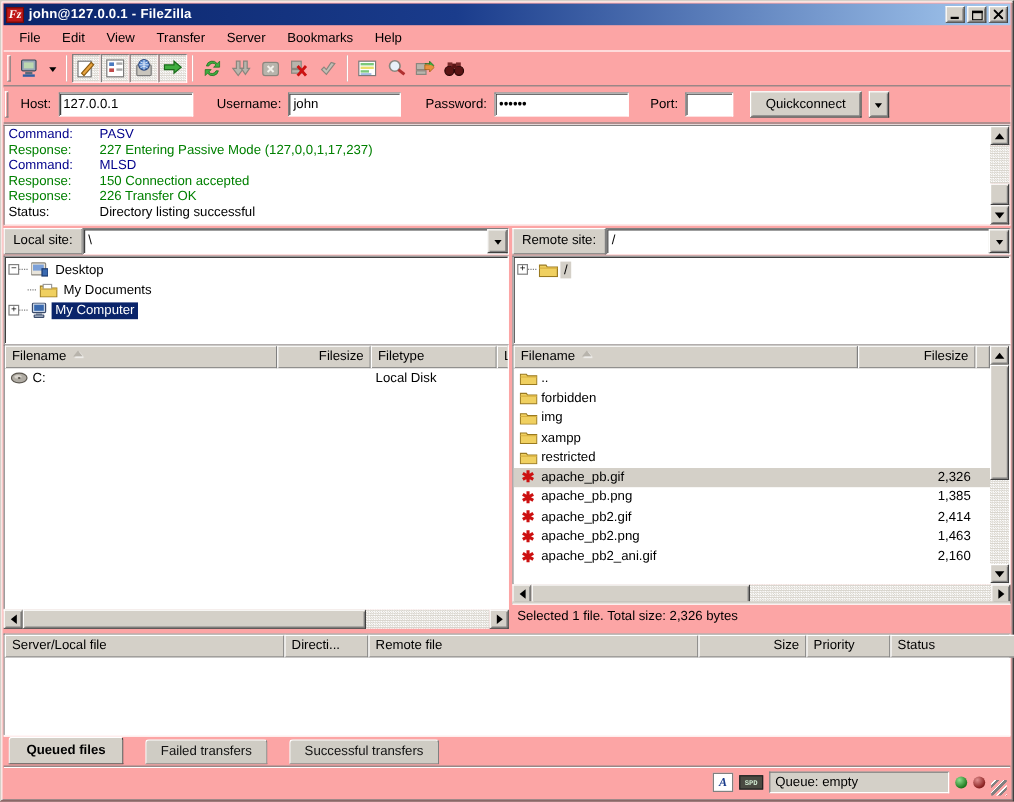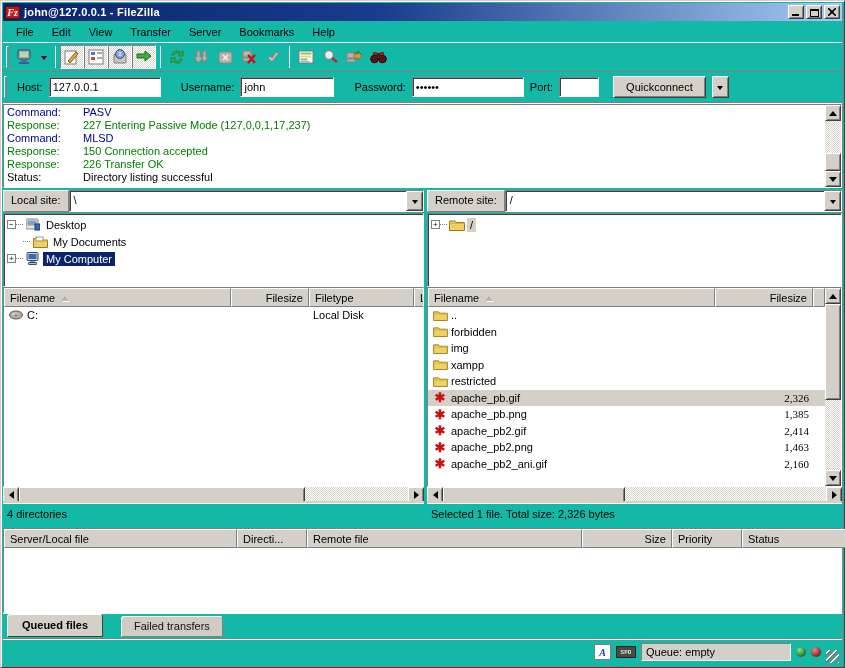--- a/index.html
+++ b/index.html
@@ -1,19 +1,19 @@
 <!DOCTYPE html>
 <html><head>
 <meta charset="utf-8">
 <style>
 * { box-sizing: border-box; margin: 0; padding: 0; }
 html,body { width:845px; height:668px; }
 body { font: 11px "Liberation Sans", sans-serif; color:#000; background:#808080; }
 
-.window { width:845px; height:668px; background:#14b8a6; border:1px solid #404040;
+.window { width:845px; height:668px; background:#fca5a5; border:1px solid #404040;
   border-top-color:#d4d0c8; border-left-color:#d4d0c8;
   box-shadow: inset 1px 1px 0 #fff, inset -1px -1px 0 #808080;
   display:flex; flex-direction:column; padding:2px; }
 
 
 .raised { border:1px solid; border-color:#fff #404040 #404040 #fff; background:#d4d0c8;
   box-shadow: inset 1px 1px 0 #d4d0c8, inset -1px -1px 0 #808080; }
 .raised-thin { border:1px solid; border-color:#fff #808080 #808080 #fff; background:#d4d0c8; }
 .checker { background: repeating-conic-gradient(#ffffff 0% 25%, #d6d2ca 0% 50%) 0 0 / 2px 2px; }
 
@@ -96,30 +96,30 @@
 .tree-icon { width:16px; flex:0 0 16px; display:flex; justify-content:center; margin:0 2px 0 2px; }
 .tree-label { padding:1px 3px; }
 .tree-label.selected { background:#0a246a; color:#fff; }
 
 
 .filelist { flex:1; display:flex; flex-direction:column; overflow:hidden;
   border:1px solid; border-color:#808080 #fff #fff #808080; box-shadow:inset 1px 1px 0 #404040; background:#fff; }
 .list-wrap { flex:1; display:flex; overflow:hidden; }
 .list-main { flex:1; display:flex; flex-direction:column; overflow:hidden; }
 .lheader { height:19px; flex:0 0 19px; display:flex; background:#d4d0c8; }
-.hcell { padding:2px 5px; display:flex; align-items:center; gap:6px; overflow:hidden; white-space:nowrap; }
+.hcell { padding:2px 5px; display:flex; gap:6px; overflow:hidden; white-space:nowrap; }
 .hcell.right { justify-content:flex-end; }
 .hfill { flex:1; }
 .sort-asc { width:0; height:0; border:4px solid transparent; border-bottom:5px solid #b8b4ac; margin-top:-3px;
   filter: drop-shadow(1px 1px 0 #fff); }
 .lbody { flex:1; background:#fff; overflow:hidden; }
 .frow { height:16.5px; display:flex; align-items:center; white-space:nowrap; }
 .frow.selected { background:#d4d0c8; }
 .fcell { padding:0 4px; display:flex; align-items:center; gap:3px; overflow:hidden; }
-.fcell.right { justify-content:flex-end;font-family:Liberation Serif, serif; }
+.fcell.right { justify-content:flex-end; }
 .file-icon { width:16px; flex:0 0 16px; display:flex; justify-content:center; }
 .img-glyph { color:#cc1111; font-size:13px; line-height:13px; font-weight:bold; }
 
 .pane-status { height:21px; flex:0 0 21px; padding:4px 4px 0 4px; border-top:1px solid #fff;
   box-shadow:0 -2px 0 #d4d0c8; white-space:nowrap; overflow:hidden; }
 
 
 .lc-name { width:227px; flex:0 0 227px; } .lc-size { width:78px; flex:0 0 78px; }
 .lc-type { width:105px; flex:0 0 105px; } .lc-mod { flex:1; }
 .rc-name { width:287px; flex:0 0 287px; } .rc-size { width:98px; flex:0 0 98px; }
@@ -302,21 +302,21 @@
   </div>
 
   <div class="quickbar">
     <span class="grip-v"></span>
     <span class="qc-label">Host:</span>
     <input class="qc-input" style="width: 112px;" value="127.0.0.1">
     <span class="qc-label" style="margin-left:14px">Username:</span>
     <input class="qc-input" style="width: 94px;" value="john">
     <span class="qc-label" style="margin-left:14px">Password:</span>
     <input class="qc-input" style="width: 112px;" value="••••••">
-    <span class="qc-label" style="margin-left:0">Port:</span>
+    <span class="qc-label" style="margin-left:12px">Port:</span>
     <input class="qc-input" style="width: 40px;" value="">
     <button class="qc-btn raised" style="margin-left:8px">Quickconnect</button>
     <span class="qc-drop raised">
         <span class="drop-arrow"></span>
       </span>
   </div>
 
   <div class="log">
     <div class="log-lines">
       <div class="log-line command">
@@ -437,21 +437,20 @@
       <div class="hscroll">
         <span class="sb-btn raised">
             <span class="tri-left"></span>
           </span>
         <span class="raised" style="width:286px"></span>
         <span class="sb-track-h checker"></span>
         <span class="sb-btn raised">
             <span class="tri-right"></span>
           </span>
       </div>
-      <div class="pane-status">4 directories</div>
     </div>
 
     <div class="vsplitter"></div>
 
     <div class="pane remote">
       <div class="site-row">
         <span class="site-label raised-thin">Remote site:</span>
         <span class="combo">
           <span class="combo-value">/</span>
           <span class="combo-arrow raised">
@@ -626,20 +625,21 @@
       <span class="hcell raised-thin qc-col4">Priority</span>
       <span class="hcell raised-thin qc-col5">Status</span>
 
     </div>
     <div class="qbody"></div>
   </div>
 
   <div class="tabsbar">
     <span class="tab active">Queued files</span>
     <span class="tab inactive">Failed transfers</span>
+    <span class="tab inactive">Successful transfers</span>
   </div>
 
   <div class="statusbar">
     <span class="sb-ind ascii-ind">A</span>
     <span class="sb-ind speed-ind">SPD</span>
     <span class="queue-panel">Queue: empty</span>
     <span class="led green"></span>
     <span class="led red"></span>
     <span class="resize-grip"></span>
   </div>

